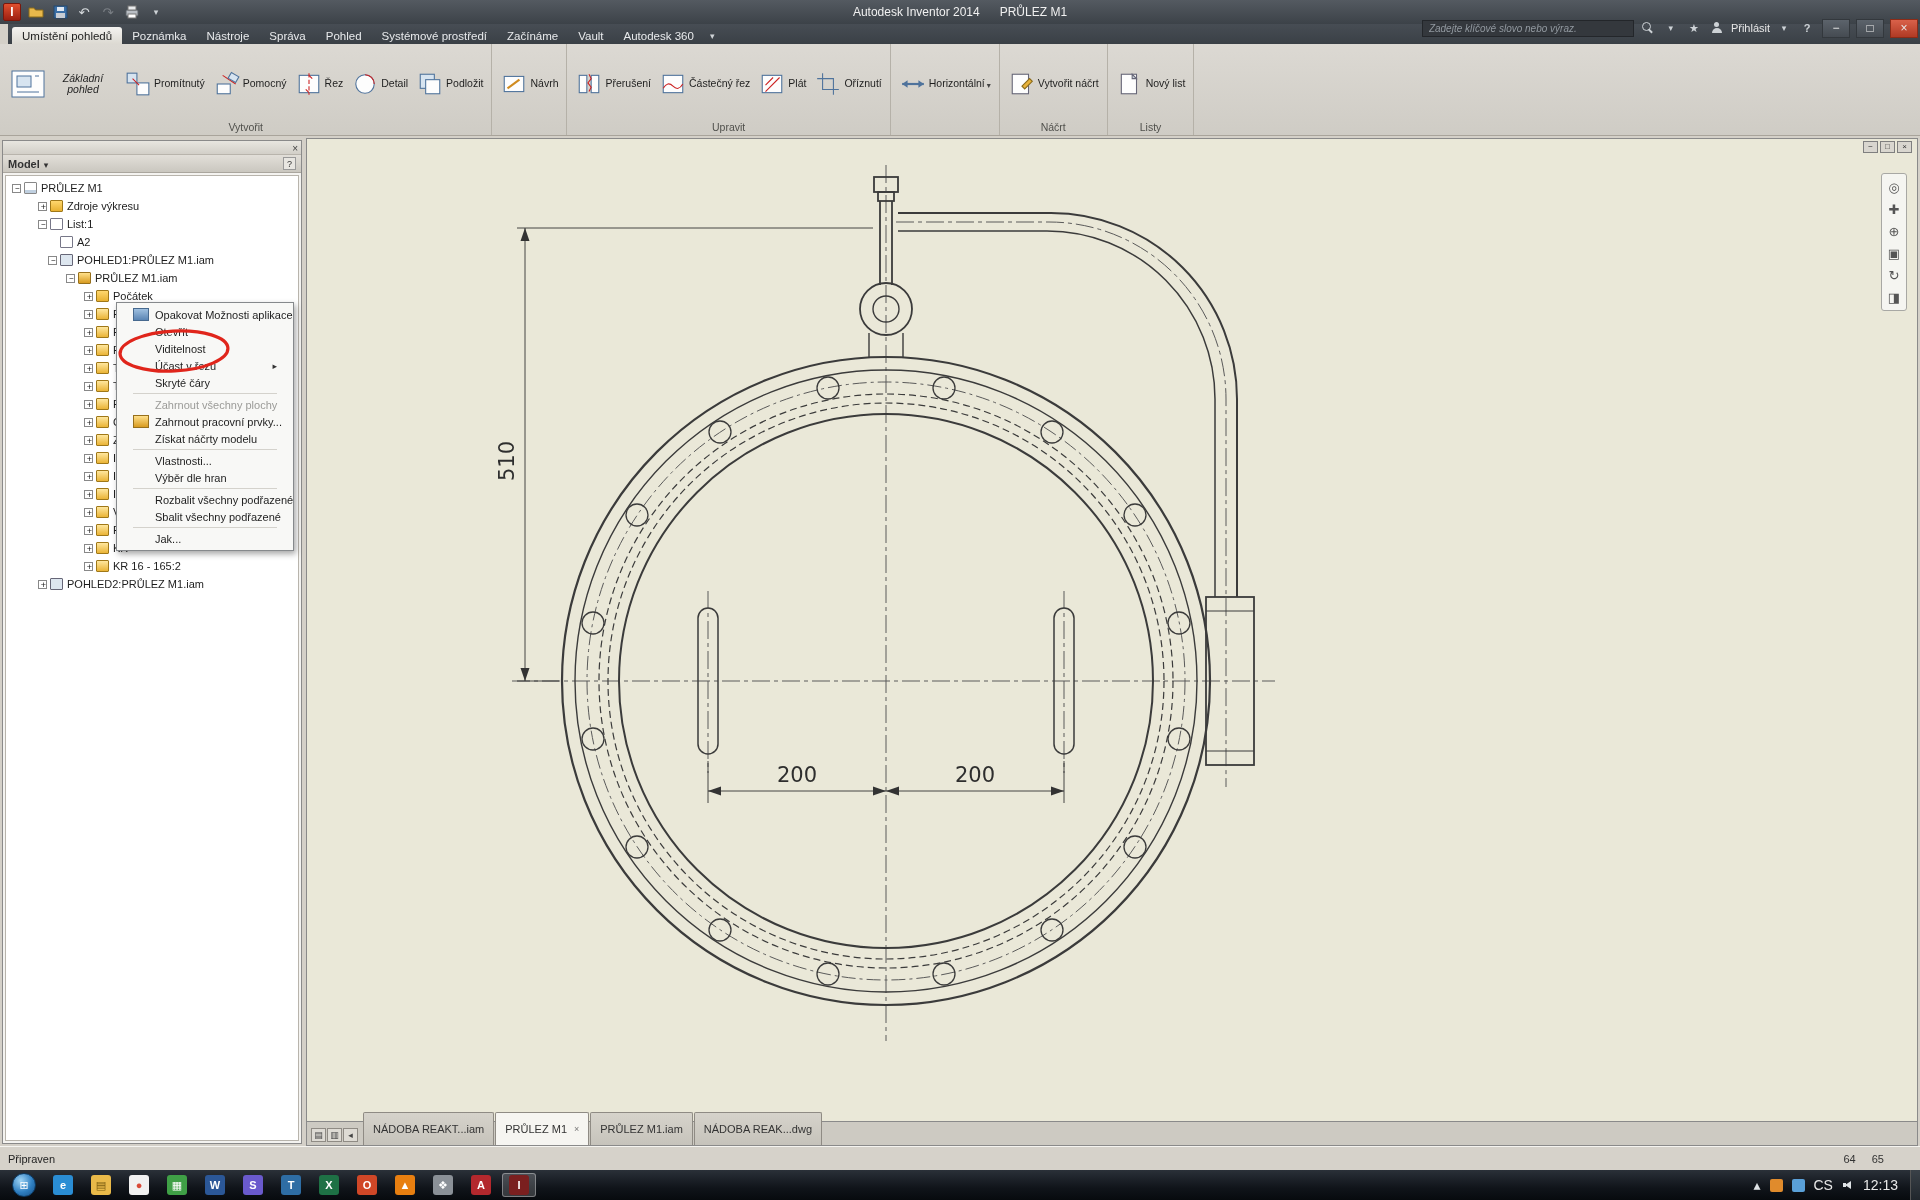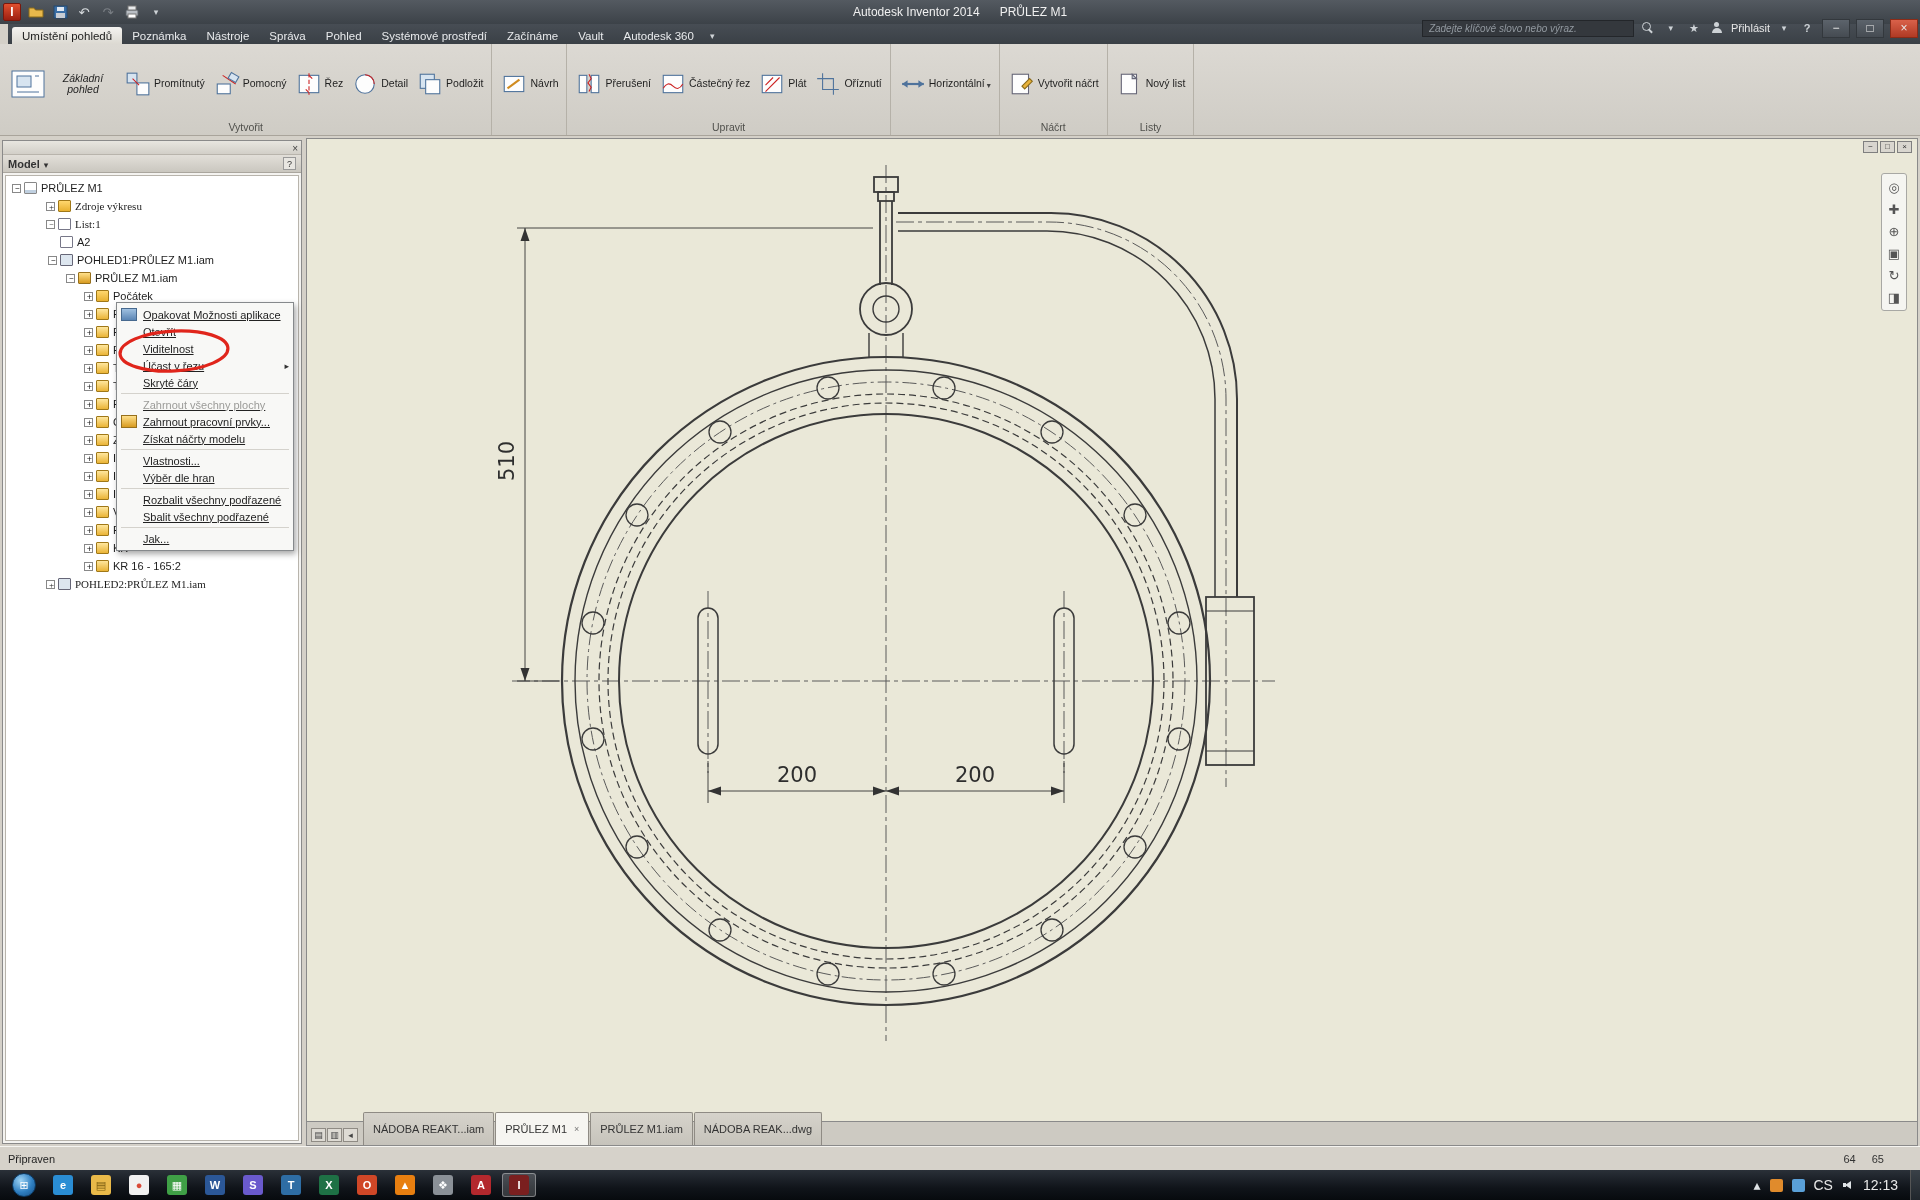--- a/index.html
+++ b/index.html
@@ -56,37 +56,37 @@
 
 .bpanel{position:absolute;left:2px;top:140px;width:300px;height:1004px;background:#f4f3f0;border:1px solid #8a8a8a;display:flex;flex-direction:column;z-index:10;}
 .bstrip{height:14px;background:linear-gradient(#e8e6e0,#d2cfc8);display:flex;justify-content:flex-end;align-items:center;padding:0 3px;border-bottom:1px solid #b8b4ac;}
 .bx::before{content:"×";font-size:10px;color:#444;}
 .bhead{height:18px;background:linear-gradient(#e2dfd9,#cac7bf);border-bottom:1px solid #aaa69e;display:flex;align-items:center;padding:0 5px;font-weight:bold;color:#333;}
 .bhead .mcaret::before{content:"▾";font-weight:normal;font-size:9px;margin-left:4px;color:#333;}
 .bhead .hq{margin-left:auto;width:13px;height:13px;border:1px solid #999;background:#e8e6e1;font-size:9px;text-align:center;line-height:12px;color:#333;font-weight:normal;}
 .hq::before{content:"?";}
 .btree{flex:1;background:#fff;margin:2px;border:1px solid #b8b4ac;overflow:hidden;padding-top:3px;position:relative;}
 .trow{height:18px;display:flex;align-items:center;white-space:nowrap;}
-.lv0{padding-left:6px;}.lv1{padding-left:40px;font-family:Liberation Serif, serif;}.lv2{padding-left:42px;}.lv3{padding-left:60px;}.lv4{padding-left:78px;}
+.lv0{padding-left:6px;}.lv1{padding-left:32px;}.lv2{padding-left:42px;}.lv3{padding-left:60px;}.lv4{padding-left:78px;}
 .exp{width:9px;height:9px;border:1px solid #888;background:#fff;margin-right:3px;position:relative;flex:none;}
 .exp::before{position:absolute;left:0;top:0;width:9px;text-align:center;font-size:9px;line-height:8px;color:#222;}
 .exp.plus::before{content:"+";}
 .exp.minus::before{content:"−";font-size:8px;}
 .exp.none{border:none;background:transparent;}
 .ti{width:13px;height:12px;margin-right:4px;flex:none;border-radius:1px;}
 .ti-drawing{background:#fff;border:1px solid #888;box-shadow:inset 0 -3px 0 #c0d0e0;}
 .ti-folder{background:linear-gradient(#ffd76e,#e8b130);border:1px solid #a07818;}
 .ti-sheet{background:#fff;border:1px solid #778;}
 .ti-view{background:#dde6ef;border:1px solid #667;}
 .ti-assembly{background:linear-gradient(#ffe08a,#d89b20);border:1px solid #97701c;}
 .ti-part{background:linear-gradient(#ffe79e,#eab437);border:1px solid #a07818;}
 .tl{font-size:11px;color:#1d1d1d;}
 
 
-.cmenu{position:absolute;left:116px;top:302px;width:178px;background:#f8f8f6;border:1px solid #86898c;box-shadow:2px 3px 6px rgba(0,0,0,.35);padding:3px 0;z-index:50;text-decoration:underline;}
+.cmenu{position:absolute;left:116px;top:302px;width:178px;background:#f8f8f6;border:1px solid #86898c;box-shadow:2px 3px 6px rgba(0,0,0,.35);padding:3px 12px;z-index:50;}
 .citem{height:17px;display:flex;align-items:center;padding:0 14px 0 4px;color:#1e1e1e;position:relative;font-size:11px;white-space:nowrap;}
 .citem .mi{width:16px;height:13px;margin-right:6px;flex:none;}
 .mi.none{background:transparent;}
 .mi.app{background:linear-gradient(#9fc0e0,#5a85b4);border:1px solid #47698e;}
 .mi.work{background:linear-gradient(#ffe08a,#d89b20);border:1px solid #97701c;}
 .citem.disabled{color:#9b9b98;}
 .citem.sub::after{content:"▸";position:absolute;right:4px;font-size:9px;color:#333;}
 .csep{height:1px;background:#d4d2cc;margin:2px 4px;}
 .red-ellipse{position:absolute;left:116px;top:326px;width:118px;height:50px;z-index:60;pointer-events:none;}
 

